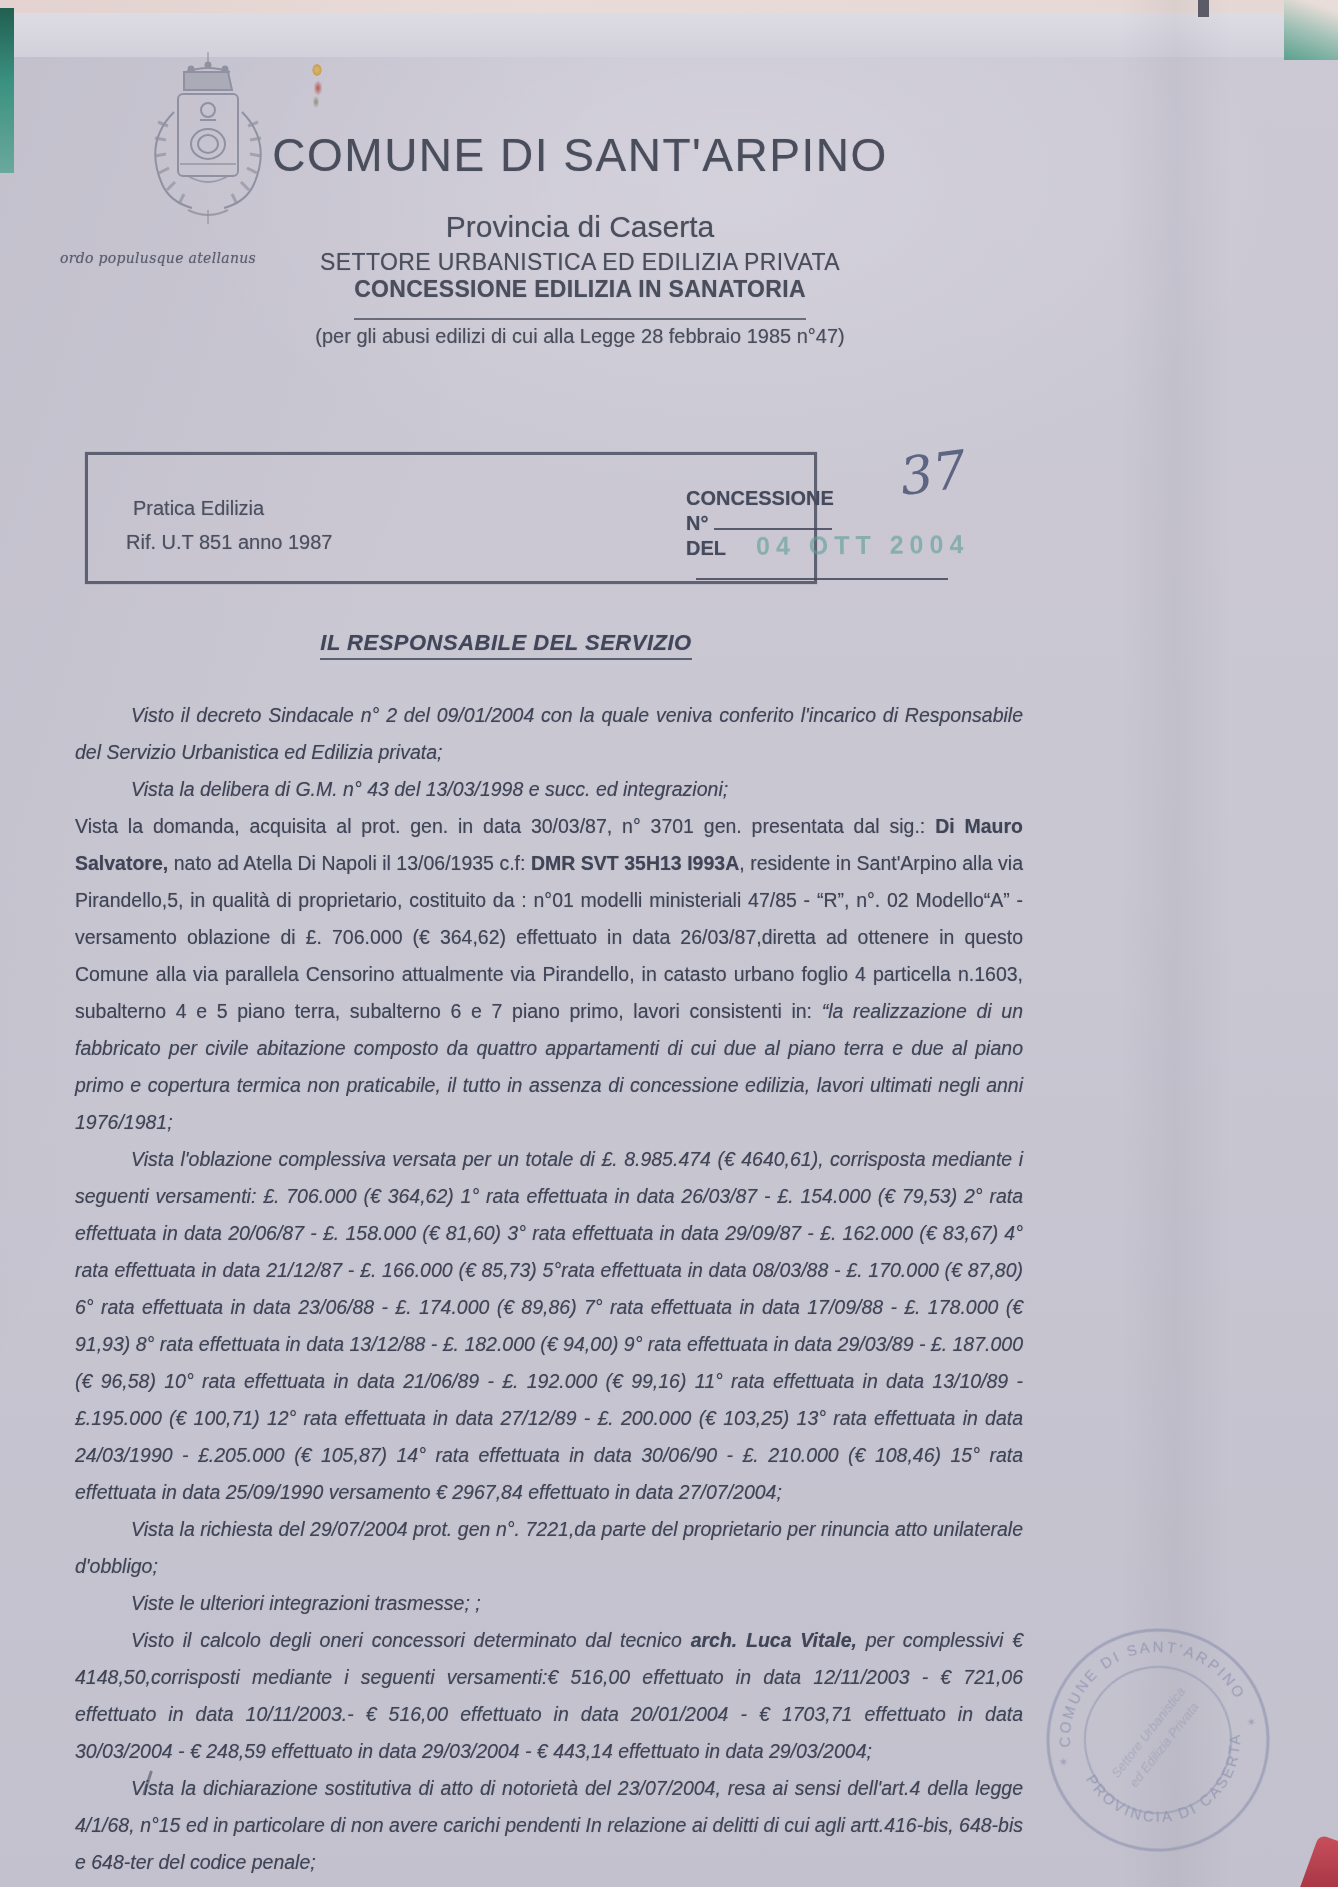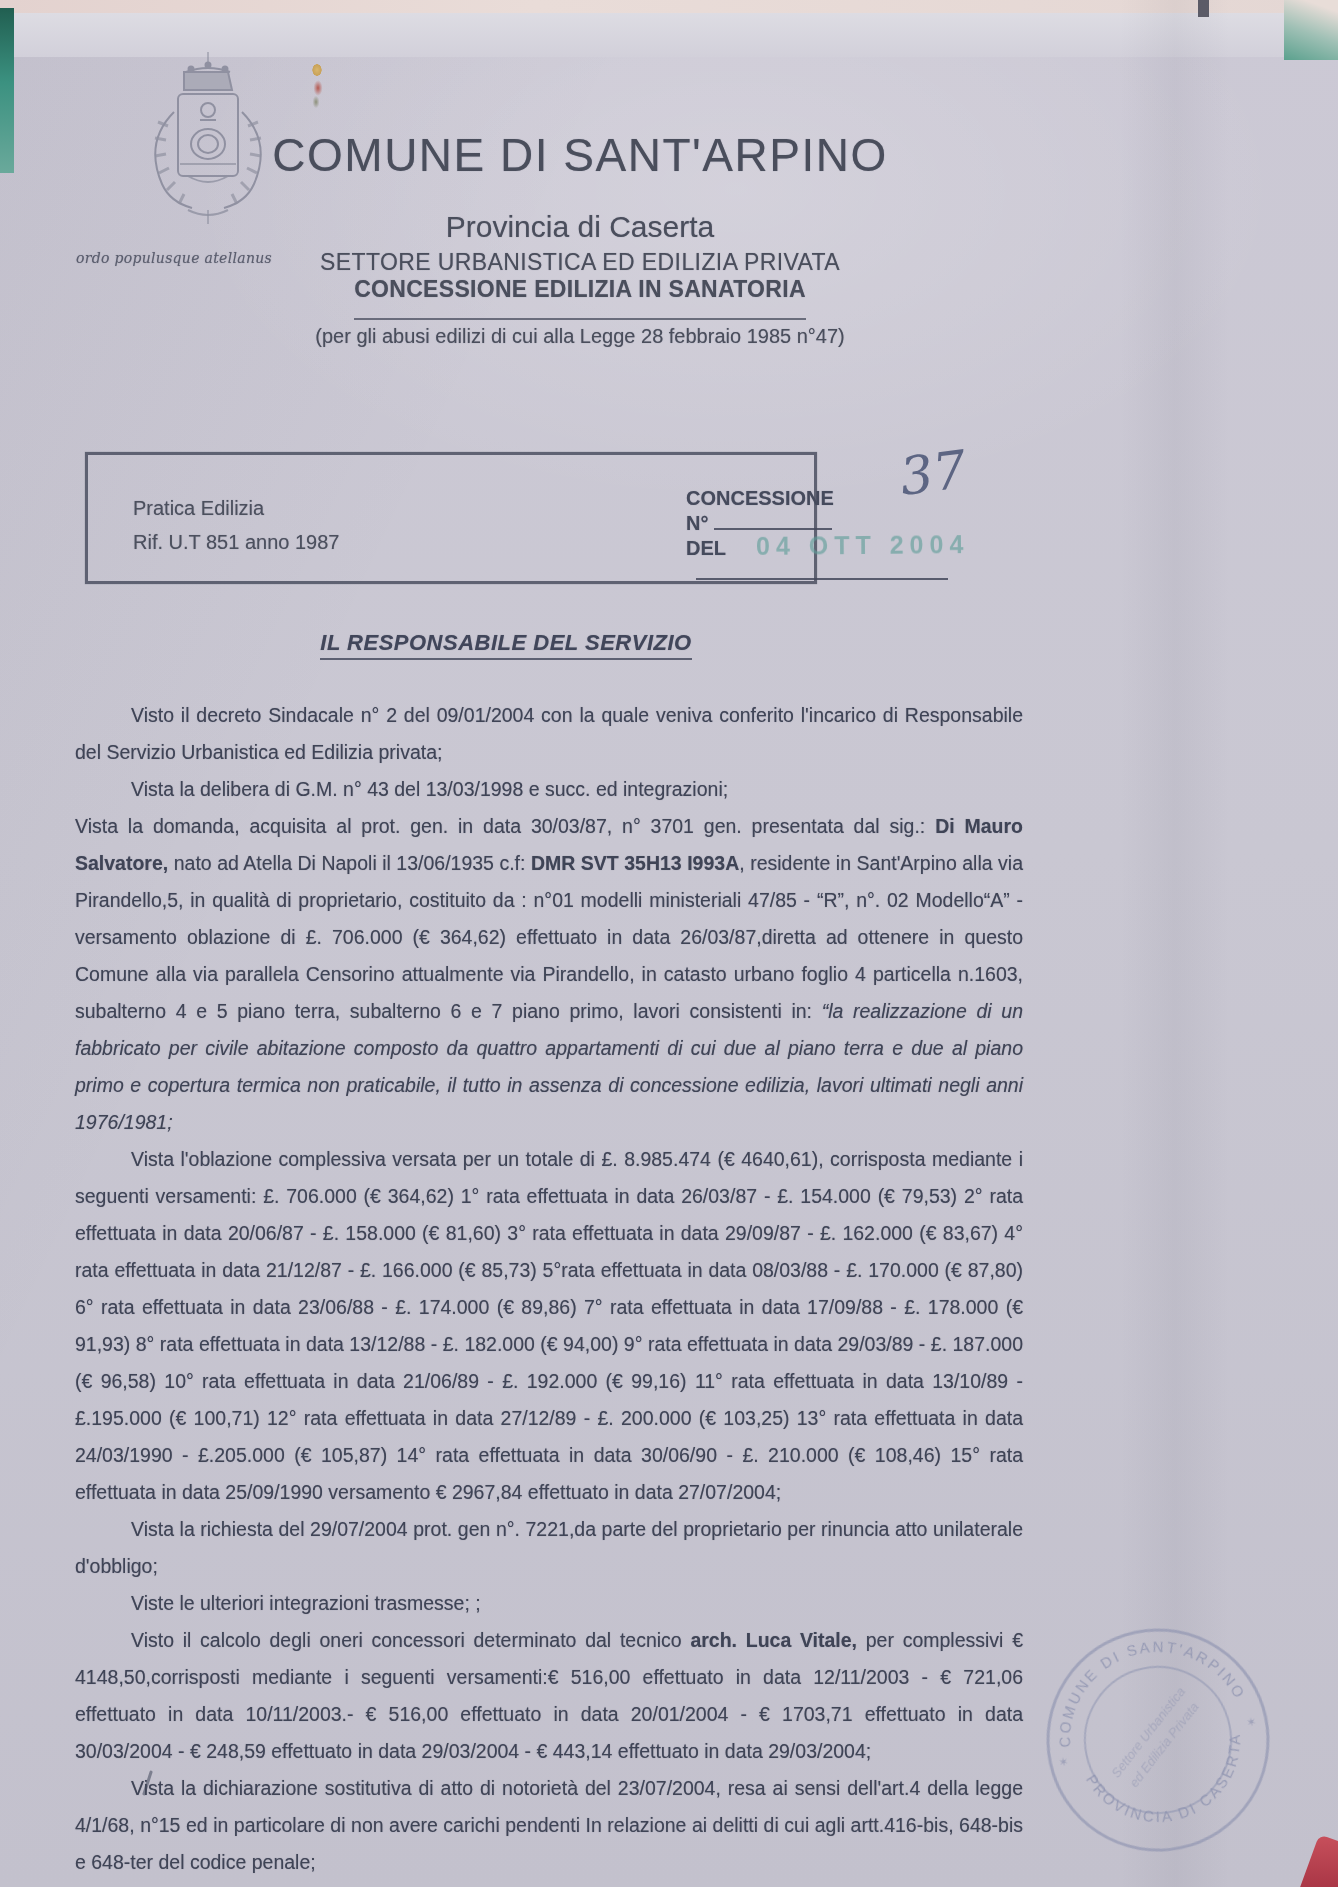--- a/index.html
+++ b/index.html
@@ -26,50 +26,50 @@
       radial-gradient(8px 10px at 11px 8px, #d9b66c 0%, #c9a258 55%, rgba(0,0,0,0) 60%),
       radial-gradient(7px 12px at 12px 26px, #b5574f 0%, rgba(181,87,79,0) 65%),
       radial-gradient(5px 9px at 10px 40px, #8c8f79 0%, rgba(140,143,121,0) 70%);
   }
   .fold-shadow { position:absolute; left:1120px; top:0; width:110px; height:1887px;
     background:linear-gradient(90deg, rgba(50,50,70,0), rgba(50,50,70,.055), rgba(50,50,70,0)); }
   .pen-slash { position:absolute; left:146px; top:1770px; width:3px; height:26px; background:#6a6e80; transform:rotate(18deg); border-radius:2px; opacity:.8; }
 
   
   .coa { position:absolute; left:96px; top:52px; width:224px; height:196px; opacity:.8; }
-  .motto { position:absolute; left:76px; top:250px; width:210px; font-family:"DejaVu Serif", serif; font-style:italic; font-size:14px; color:#5b5e6e; letter-spacing:.3px; }
+  .motto { position:absolute; left:60px; top:250px; width:210px; font-family:"DejaVu Serif", serif; font-style:italic; font-size:14px; color:#5b5e6e; letter-spacing:.3px; }
 
   
   .header-block { position:absolute; left:105px; top:128px; width:950px; text-align:center; color:#4a4e5c; }
   .municipality { font-size:46px; font-weight:500; letter-spacing:1.5px; }
   .province { font-size:30px; font-weight:500; margin-top:28px; }
   .department { font-size:23px; font-weight:500; margin-top:5px; letter-spacing:.4px; }
   .doc-title { display:inline-block; font-size:23px; font-weight:bold; letter-spacing:.3px; border-bottom:2px solid rgba(72,76,94,.75); padding-bottom:15px; }
   .doc-subtitle { font-size:20px; margin-top:5px; }
 
   
   .ref-box { position:absolute; left:85px; top:452px; width:732px; height:132px; border:3px solid rgba(68,72,90,.8); box-shadow:0 0 1px rgba(68,72,90,.5); }
   .practice-label { position:absolute; left:45px; top:42px; font-size:20px; color:#4c505e; }
-  .practice-ref { position:absolute; left:45px; top:76px; font-size:20px; color:#4c505e; }
+  .practice-ref { position:absolute; left:38px; top:76px; font-size:20px; color:#4c505e; }
   .concession-row { position:absolute; left:598px; top:32px; font-size:20px; font-weight:bold; color:#454a5c; }
   .del-row { position:absolute; left:598px; top:82px; font-size:20px; font-weight:bold; color:#454a5c; }
   .u-line { display:inline-block; border-bottom:2px solid rgba(68,72,90,.85); height:20px; vertical-align:baseline; }
   .u-line.n { width:118px; margin-left:6px; }
   .u-line.d { width:252px; margin-left:10px; }
   .handwritten-number { position:absolute; left:812px; top:-12px; font-family:"DejaVu Serif", serif; font-style:italic; font-size:52px; color:#4e5878; transform:rotate(-7deg); opacity:.88; }
   .date-stamp { position:absolute; left:668px; top:76px; font-size:25px; font-weight:bold; letter-spacing:6px; color:#5f9e99; opacity:.62; filter:blur(.4px); transform:rotate(-.5deg); white-space:nowrap; }
 
   
   .section-heading-wrap { position:absolute; left:61px; top:630px; width:890px; text-align:center; }
   .section-heading { display:inline-block; font-size:22px; font-weight:bold; font-style:italic; letter-spacing:.5px; color:#41465a; border-bottom:2px solid rgba(65,70,90,.8); padding-bottom:2px; }
 
   
   .body-text { position:absolute; left:75px; top:697px; width:948px; font-size:19.5px; line-height:37px; text-align:justify; color:#3f4456; }
   .body-text p { margin:0; }
-  .body-text p.ind { text-indent:56px; }
+  .body-text p.ind { text-indent:56px;font-style:italic; }
   .seg-b { font-weight:bold; }
   .seg-i { font-style:italic; }
 
   
   .stamp { position:absolute; left:1038px; top:1620px; width:240px; height:240px; transform:rotate(-12deg); opacity:.85; filter:blur(.3px); }
   .stamp text { fill:#878dac; }
 </style>
 </head>
 <body>
 

